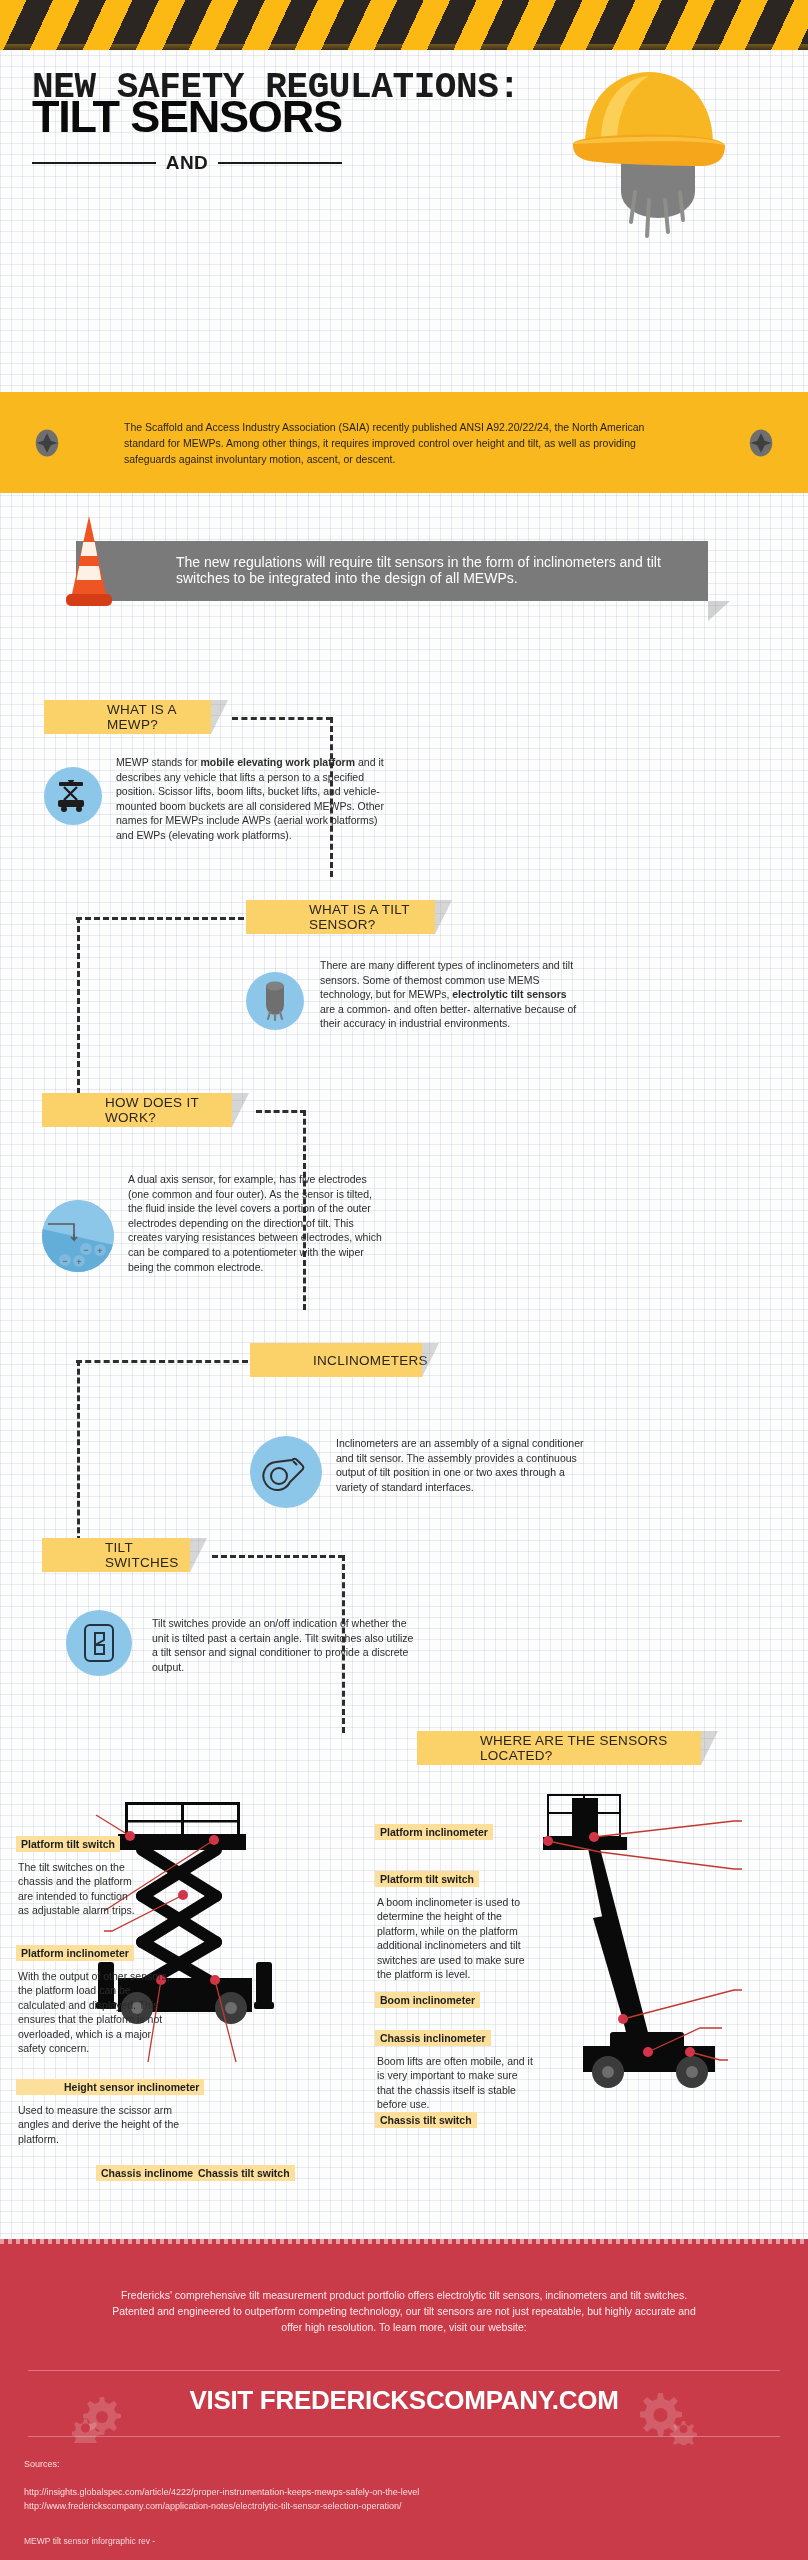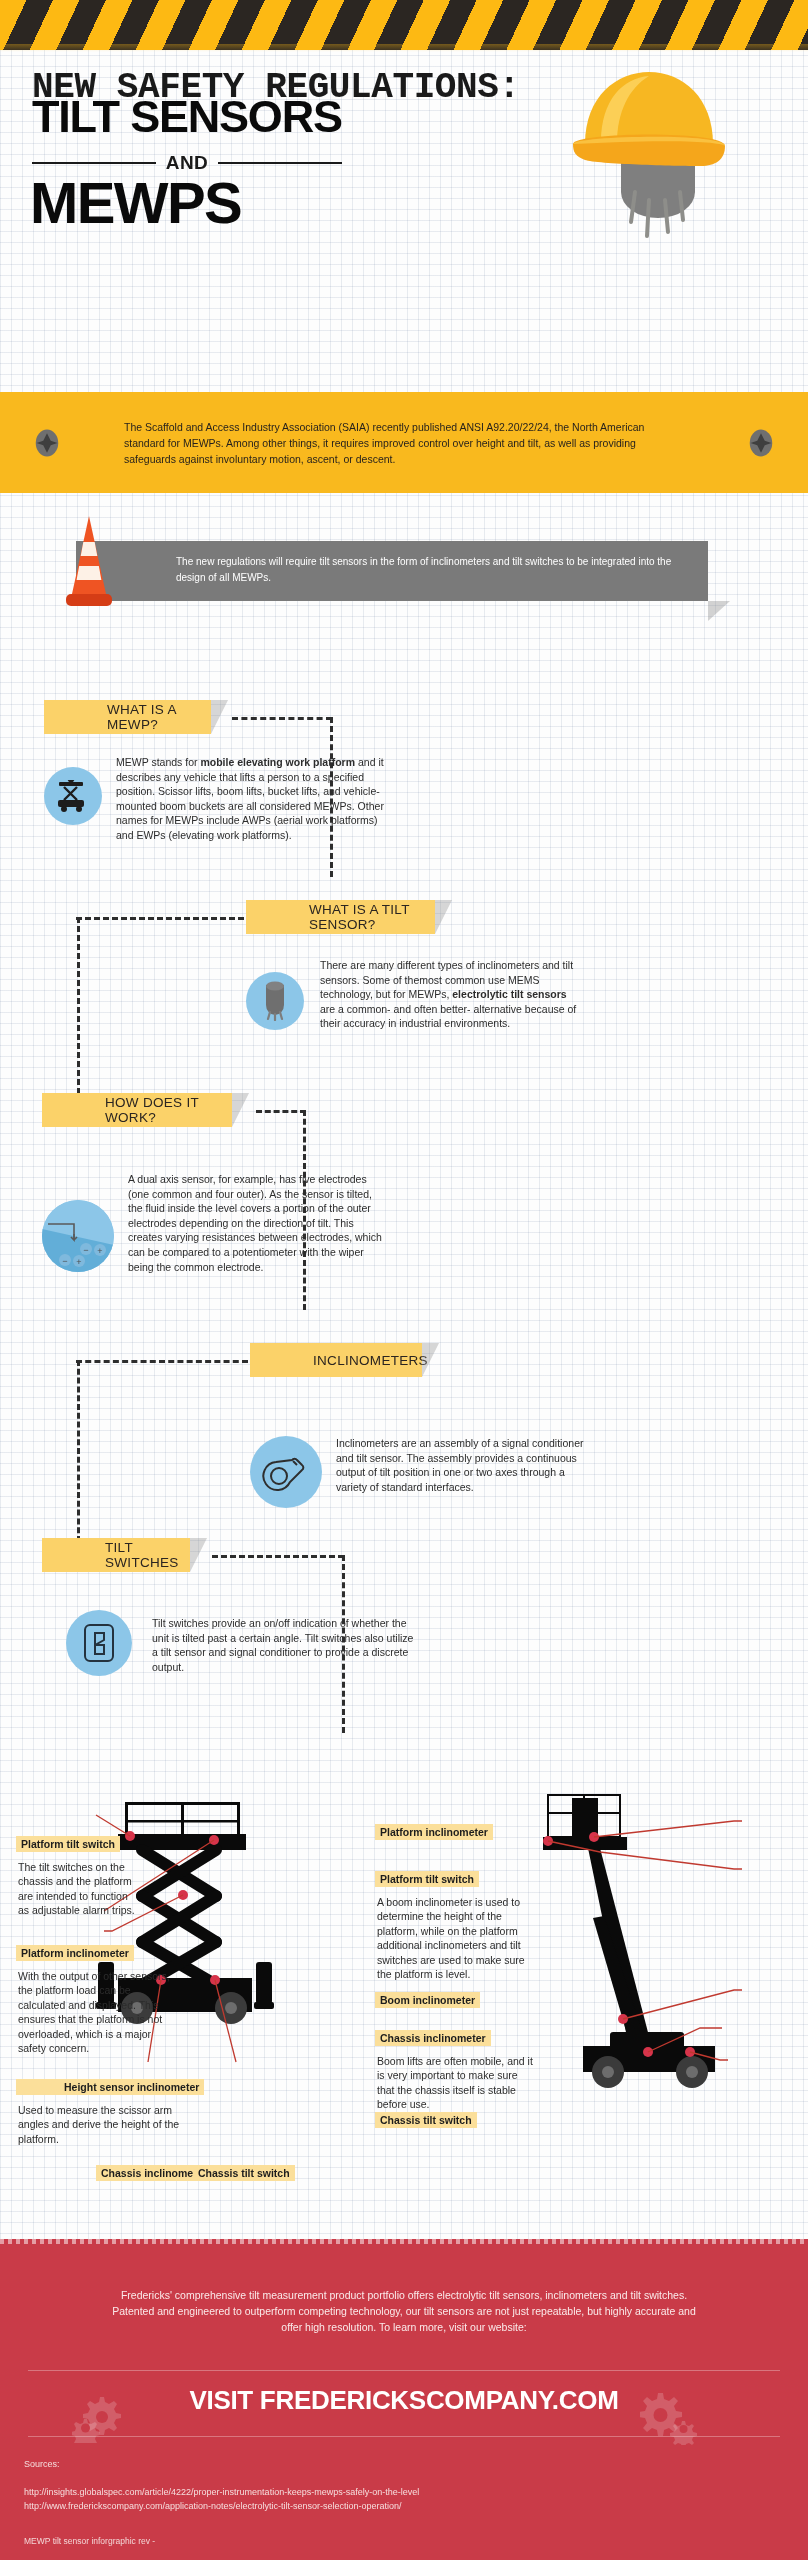--- a/index.html
+++ b/index.html
@@ -80,21 +80,21 @@
   .bolt { position: absolute; top: 36px; width: 30px; height: 30px; }
   .bolt.left { left: 32px; } .bolt.right { right: 32px; }
 
   
   .grey-band {
     position: absolute; left: 76px; top: 541px; width: 632px; height: 60px;
     background: #7a7a7a;
   }
   .grey-band p {
     position: absolute; left: 100px; top: 13px; width: 510px;
-    font-size: 10px; line-height: 16px; color: #ffffff;
+    font-size: 14px; line-height: 16px; color: #ffffff;
   }
   .grey-tail {
     position:absolute; left: 708px; top: 601px;
     width: 0; height: 0;
     border-left: 22px solid rgba(120,120,120,0.32);
     border-bottom: 20px solid transparent;
   }
   .cone { position: absolute; left: 58px; top: 512px; }
 
   
@@ -208,21 +208,20 @@
   <div class="hazard-fade"></div>
 
   <div class="title-wrap">
     <div class="t-line1">NEW SAFETY REGULATIONS:</div>
     <div class="t-line2">TILT SENSORS</div>
     <div class="t-and-row">
       <div class="t-rule"></div>
       <div class="t-and">AND</div>
       <div class="t-rule"></div>
     </div>
-    <div class="t-line3">MEWPS</div>
 
     <svg class="helmet-svg" width="220" height="200" viewBox="0 0 220 200">
 
       <path d="M96 88 h74 v44 a37 26 0 0 1 -74 0 Z" fill="#7f7f7f"></path>
       <ellipse cx="133" cy="88" rx="37" ry="17" fill="#8a8a86"></ellipse>
       <ellipse cx="133" cy="90" rx="30" ry="11" fill="#9a9a95" opacity="0.55"></ellipse>
 
       <g stroke="#8e8e8a" stroke-width="4" stroke-linecap="round">
         <line x1="110" y1="132" x2="106" y2="162"></line>
         <line x1="124" y1="140" x2="122" y2="176"></line>
@@ -361,20 +360,24 @@
     <div class="circ" style="left:24px; top:0; width:66px; height:66px;">
       <svg width="34" height="42" viewBox="0 0 34 42">
         <rect x="3" y="3" width="28" height="36" rx="5" fill="none" stroke="#24323e" stroke-width="2"></rect>
         <path d="M13 11 h9 v7 l-9 5 v-12 Z" fill="none" stroke="#24323e" stroke-width="2"></path>
         <rect x="13" y="23" width="9" height="9" fill="none" stroke="#24323e" stroke-width="2"></rect>
       </svg>
     </div>
     <p style="position:absolute; left:110px; top:6px; width:262px;">Tilt switches provide an on/off indication of whether the unit is tilted past a certain angle. Tilt switches also utilize a tilt sensor and signal conditioner to provide a discrete output.</p>
   </div>
 
+  <div class="tab" style="left:417px; top:1731px; width:284px;">
+    <span>WHERE ARE THE SENSORS LOCATED?</span>
+    <i class="tab-fold"></i>
+  </div>
 
   <svg style="position:absolute; left:0; top:1780px;" width="808" height="460" viewBox="0 0 808 460">
 
     <g>
 
       <rect x="125" y="22" width="115" height="3" fill="#0a0a0a"></rect>
       <rect x="125" y="22" width="3" height="32" fill="#0a0a0a"></rect>
       <rect x="237" y="22" width="3" height="32" fill="#0a0a0a"></rect>
       <rect x="181" y="22" width="3" height="32" fill="#0a0a0a"></rect>
       <rect x="125" y="40" width="115" height="2.5" fill="#0a0a0a"></rect>

